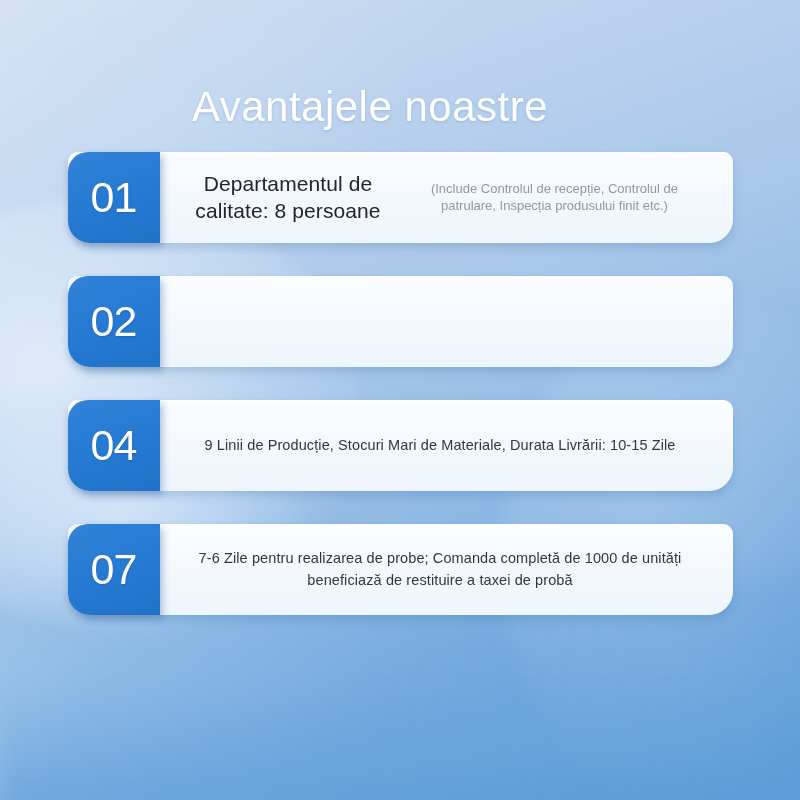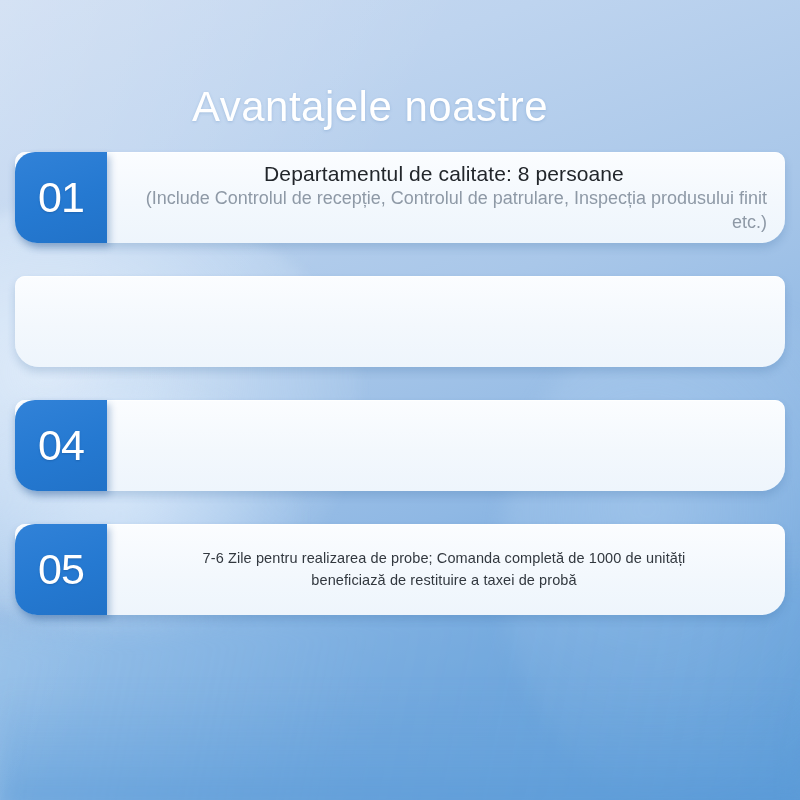--- a/index.html
+++ b/index.html
@@ -103,21 +103,21 @@
   
   .cards {
     position: absolute;
     left: 0;
     top: 152px;
     width: 800px;
   }
   .card {
     position: relative;
     margin: 0 auto 33px auto;
-    width: 770px;
+    width: 665px;
     height: 91px;
     background: linear-gradient(180deg, #fbfdff 0%, #f3f8fd 55%, #eef5fc 100%);
     border-radius: 10px 10px 24px 24px;
     box-shadow: 0 5px 9px rgba(47,95,152,.20), 0 1px 0 rgba(255,255,255,.75) inset;
     display: flex;
     align-items: stretch;
     overflow: visible;
   }
   .card:last-child { margin-bottom: 0; }
 
@@ -141,40 +141,40 @@
     font-weight: 400;
     letter-spacing: -1px;
     line-height: 1;
     text-shadow: 0 1px 2px rgba(20,70,130,.35);
   }
 
   .card-body {
     margin-left: 92px;
     flex: 1;
     display: flex;
-    flex-direction: column;
+    flex-direction: row;
     align-items: center;
     justify-content: center;
-    padding: 4px 18px 4px 14px;
+    padding: 4px 26px 4px 14px;
     box-sizing: border-box;
   }
 
   .card-main {
     color: #22262b;
     font-size: 21px;
     font-weight: 400;
     line-height: 1.25;
     text-align: center;
     letter-spacing: .1px;
   }
   .card-sub {
     color: #8e99a6;
-    font-size: 18px;
+    font-size: 13px;
     line-height: 1.3;
-    text-align: right;
+    text-align: center;
   }
 
   
   .card.compact .card-main {
     font-size: 14.5px;
     color: #32383f;
     line-height: 1.45;
     max-width: 545px;
   }
   .card.boxed .card-main {
@@ -203,32 +203,39 @@
       <div class="badge">
         <span class="badge-num">01</span>
       </div>
       <div class="card-body">
         <div class="card-main">Departamentul de calitate: 8 persoane</div>
         <div class="card-sub">(Include Controlul de recepție, Controlul de patrulare, Inspecția produsului finit etc.)</div>
       </div>
     </div>
 
     <div class="card compact boxed">
+      <div class="badge">
+        <span class="badge-num">02</span>
+      </div>
     </div>
 
 
     <div class="card compact">
       <div class="badge">
         <span class="badge-num">04</span>
       </div>
+      <div class="card-body">
+        <div class="card-main">9 Linii de Producție, Stocuri Mari de Materiale, Durata Livrării: 10-15 Zile</div>
+
+      </div>
     </div>
 
     <div class="card compact">
       <div class="badge">
-        <span class="badge-num">05</span>
+        <span class="badge-num">07</span>
       </div>
       <div class="card-body">
         <div class="card-main">7-6 Zile pentru realizarea de probe; Comanda completă de 1000 de unități beneficiază de restituire a taxei de probă</div>
 
       </div>
     </div>
 
   </div>
 </div>
 

